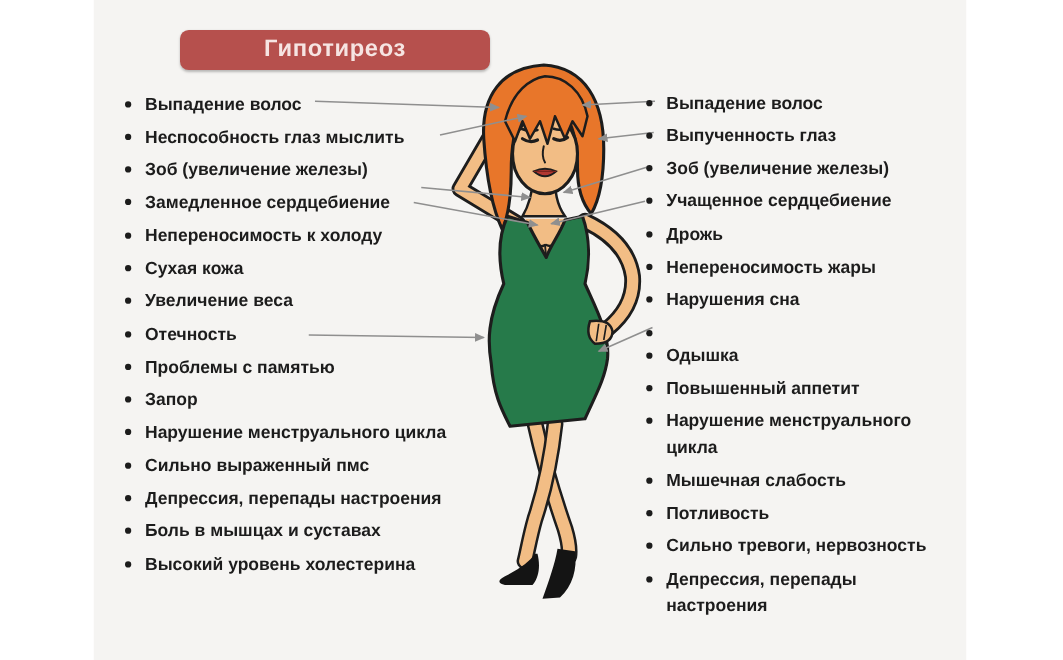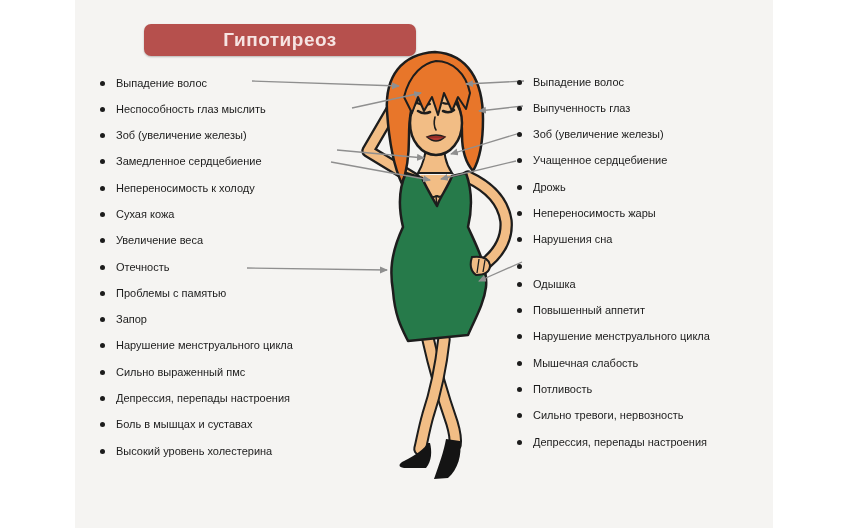--- a/index.html
+++ b/index.html
@@ -7,25 +7,25 @@
     position:relative;width:850px;height:528px;background:#ffffff;overflow:hidden;
     font-family:"Liberation Sans",sans-serif;color:#1c1c1c;
   }
   .panel{position:absolute;left:75px;top:0;width:698px;height:528px;background:#f5f4f2;}
   .badge{
     position:absolute;top:24px;height:32px;background:#b6504d;border-radius:7px;
     display:flex;align-items:center;justify-content:center;
     color:#f6e4e2;font-weight:bold;font-size:19px;letter-spacing:.5px;
     box-shadow:0 1px 2px rgba(0,0,0,.25);z-index:3;
   }
-  .badge-left{left:144px;width:272px;}
+  .badge-left{left:144px;width:248px;}
   .badge-right{left:506px;width:250px;}
   ul.symptoms{
     position:absolute;margin:0;padding:0;list-style:none;z-index:3;
-    font-size:11px;font-weight:normal;line-height:21px;
+    font-size:14px;font-weight:bold;line-height:21px;
   }
   ul.symptoms li{display:flex;align-items:flex-start;padding:2.65px 0;}
   ul.symptoms .dot{flex:none;width:5px;height:5px;border-radius:50%;background:#1c1c1c;margin:8px 11px 0 2px;}
   .list-left{left:98px;top:70px;width:310px;}
   .list-right{left:515px;top:69px;width:250px;}
   .figure-svg{position:absolute;left:340px;top:45px;z-index:1;}
   .arrows-svg{position:absolute;left:0;top:0;z-index:2;pointer-events:none;}
 </style>
 </head>
 <body>

